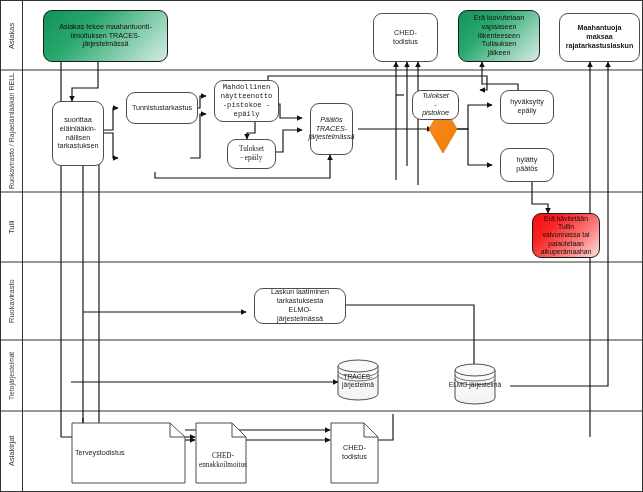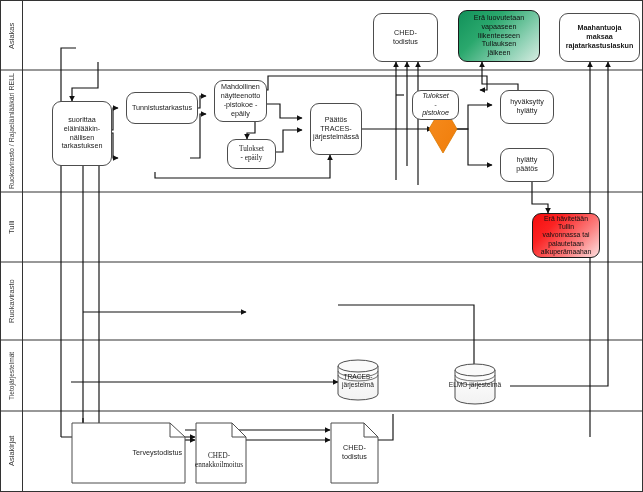--- a/index.html
+++ b/index.html
@@ -33,21 +33,21 @@
   .green{
     background:linear-gradient(135deg,#12915a 0%,#2aa86d 34%,#8ed1b4 72%,#d6ece1 100%);
     border:1.6px solid #1b1b1b;border-radius:9px;color:#101010;
   }
   .red{
     background:linear-gradient(135deg,#f40d0d 0%,#fb2222 28%,#fb8282 68%,#fde0e0 100%);
     border:1.6px solid #1b1b1b;border-radius:9px;color:#101010;
   }
   .doc{
     position:absolute;box-sizing:border-box;
-    display:flex;align-items:center;justify-content:flex-end;
+    display:flex;align-items:center;justify-content:flex-start;
     text-align:center;font-size:7.2px;line-height:1.22;color:#1a1a1a;
   }
   .doc .doctext{position:relative;z-index:2;padding:0 3px;}
   .cyl{
     position:absolute;box-sizing:border-box;
     display:flex;align-items:flex-end;justify-content:center;
     text-align:center;font-size:6.6px;line-height:1.2;color:#1a1a1a;
   }
   .cyl .cyltext{position:relative;z-index:2;padding-bottom:3px;}
 </style>
@@ -194,71 +194,77 @@
   <div class="lane-label" style="left:0px;top:262px;width:22px;height:78px;">
     <span>Ruokavirasto</span>
   </div>
   <div class="lane-label" style="left:0px;top:340px;width:22px;height:71px;font-size:6.6px;">
     <span>Tietojärjestelmät</span>
   </div>
   <div class="lane-label" style="left:0px;top:411px;width:22px;height:80px;">
     <span>Asiakirjat</span>
   </div>
 
+  <div class="node green" style="left:35px;top:10px;width:125px;height:52px;">
+    <span>Asiakas tekee maahantuonti-ilmoituksen TRACES-järjestelmässä</span>
+  </div>
 
   <div class="node rounded" style="left:365px;top:13px;width:65px;height:49px;">
     <span>CHED-todistus</span>
   </div>
 
   <div class="node green" style="left:450px;top:10px;width:82px;height:52px;">
     <span>Erä luovutetaan vapaaseen liikenteeseen Tullauksen jälkeen</span>
   </div>
 
   <div class="node rounded" style="left:551px;top:13px;width:81px;height:49px;font-weight:bold;">
     <span>Maahantuoja maksaa rajatarkastuslaskun</span>
   </div>
 
-  <div class="node rounded" style="left:44px;top:101px;width:60px;height:65px;">
+  <div class="node rounded" style="left:44px;top:101px;width:52px;height:65px;">
     <span>suorittaa eläinlääkin-nällisen tarkastuksen</span>
   </div>
 
   <div class="node rounded" style="left:118px;top:92px;width:72px;height:32px;">
     <span>Tunnistustarkastus</span>
   </div>
 
 
-  <div class="node rounded" style="left:206px;top:80px;width:53px;height:42px;">
+  <div class="node rounded" style="left:206px;top:80px;width:65px;height:42px;font-family:Liberation Mono, monospace;">
     <span>Mahdollinen näytteenotto -pistokoe -epäily</span>
   </div>
 
   <div class="node rounded" style="left:219px;top:139px;width:49px;height:26px;font-family:Liberation Serif, serif;">
     <span>Tulokset - epäily</span>
   </div>
 
-  <div class="node rounded" style="left:302px;top:103px;width:52px;height:52px;">
+  <div class="node rounded" style="left:302px;top:103px;width:43px;height:52px;font-style:italic;">
     <span>Päätös TRACES-järjestelmässä</span>
   </div>
 
   <div class="node rounded" style="left:404px;top:90px;width:47px;height:26px;font-style:italic;">
     <span>Tulokset - pistokoe</span>
   </div>
 
   <div class="node rounded" style="left:492px;top:90px;width:54px;height:34px;">
-    <span>hyväksytty hylätty</span>
+    <span>hyväksytty epäily</span>
   </div>
 
   <div class="node rounded" style="left:492px;top:148px;width:54px;height:34px;">
     <span>hylätty päätös</span>
   </div>
 
 
   <div class="node red" style="left:524px;top:213px;width:68px;height:45px;font-size:6.8px;">
     <span>Erä hävitetään Tullin valvonnassa tai palautetaan alkuperämaahan</span>
   </div>
 
+  <div class="node rounded" style="left:246px;top:288px;width:92px;height:36px;">
+    <span>Laskun laatiminen tarkastuksesta ELMO-järjestelmässä</span>
+  </div>
 
   <div class="cyl" style="left:330px;top:360px;width:56px;height:44px;align-items:center;">
     <span class="cyltext">TRACES-järjestelmä</span>
   </div>
   <div class="cyl" style="left:447px;top:364px;width:56px;height:44px;align-items:center;">
     <span class="cyltext">ELMO järjestelmä</span>
   </div>
 
   <div class="doc" style="left:72px;top:423px;width:113px;height:60px;">
     <span class="doctext">Terveystodistus</span>

